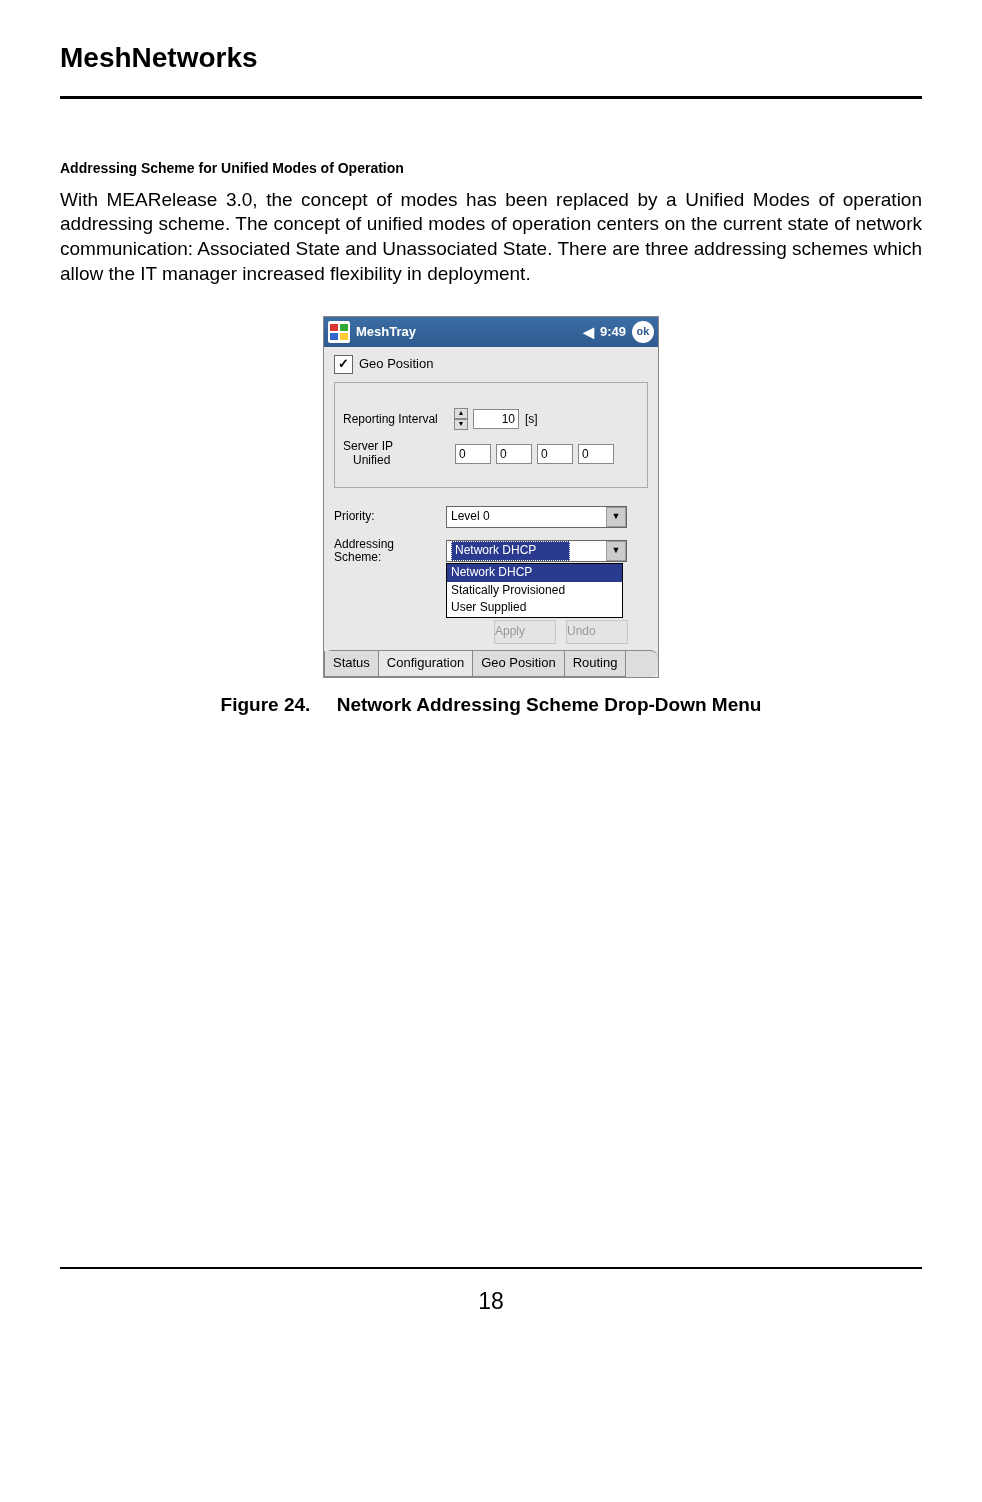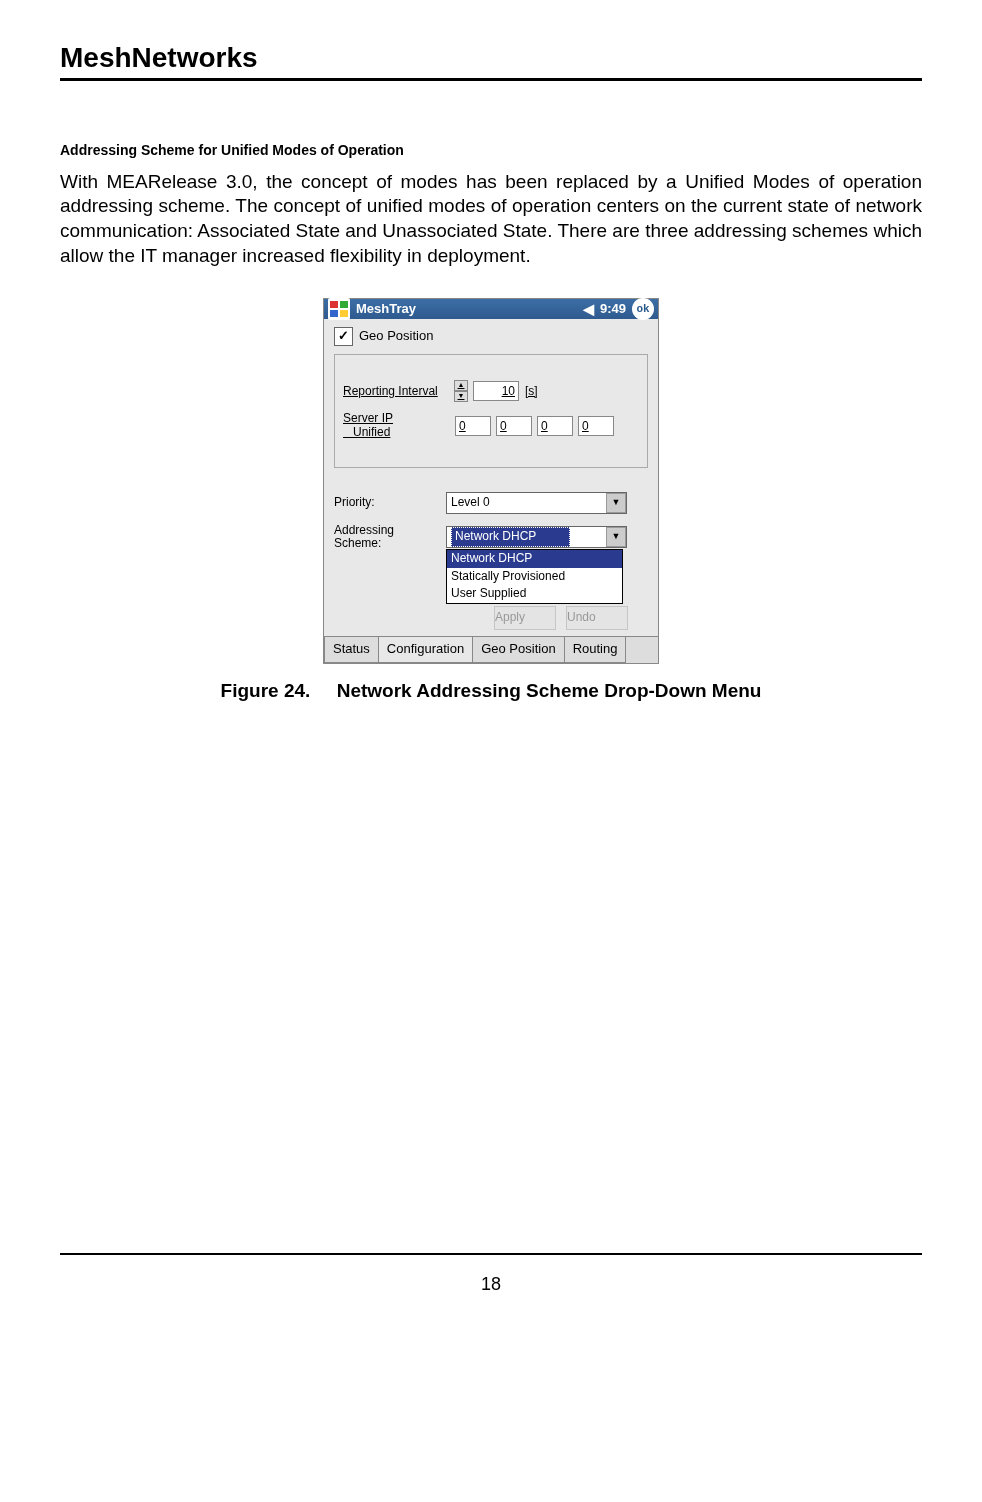--- a/index.html
+++ b/index.html
@@ -6,21 +6,21 @@
       font-family: Arial, Helvetica, sans-serif;
       margin: 0;
       padding: 40px 60px;
       width: 862px;
       font-size: 16px;
       line-height: 1.3;
       color: #000;
     }
     .header {
       border-bottom: 3px solid #000;
-      padding-bottom: 2px;
+      padding-bottom: 20px;
       margin-bottom: 60px;
     }
     .header-title {
       font-size: 28px;
       font-weight: bold;
     }
     .section-title {
       font-size: 14px;
       font-weight: bold;
       margin-bottom: 10px;
@@ -34,21 +34,21 @@
       width: 334px;
       margin: 0 auto 15px auto;
       border: 1px solid #888;
       font-family: Tahoma, sans-serif;
       font-size: 13px;
       background: #e8e8e8;
     }
     .titlebar {
       background: linear-gradient(to bottom, #3b6ea5, #2f5a8f);
       color: #fff;
-      height: 20px;
+      height: 30px;
       display: flex;
       align-items: center;
       padding: 0 4px;
       font-weight: bold;
     }
     .win-logo {
       width: 22px;
       height: 22px;
       background: #fff;
       display: inline-block;
@@ -99,24 +99,23 @@
       display: flex;
       align-items: center;
       justify-content: center;
       margin-right: 6px;
       font-weight: bold;
       font-size: 13px;
     }
     .group-box {
       border: 1px solid #aaa;
       background: #e8e8e8;
-      padding: 25px 8px 18px 8px;
-      margin-bottom: 24px;
-      font-size: 12px;
-      text-decoration: underline;
+      padding: 25px 8px 10px 8px;
+      margin-bottom: 18px;
+      font-size: 12px;
     }
     .form-row {
       display: flex;
       align-items: center;
       margin-bottom: 10px;
     }
     .label-col {
       width: 112px;
       font-size: 12px;
     }
@@ -223,20 +222,21 @@
       border: 1px solid #888;
       background: #ddd;
       font-size: 12px;
       text-align: left;
       line-height: 20px;
     }
     .tabs {
       display: flex;
       border-top: 1px solid #888;
       background: #ddd;
+      border-radius: 8px;
     }
     .tab {
       border: 1px solid #888;
       border-top: none;
       padding: 4px 8px;
       font-size: 13px;
       background: #ddd;
       cursor: pointer;
     }
     .tab:not(:first-child) {
@@ -266,21 +266,21 @@
       text-align: center;
       font-size: 19px;
       font-weight: bold;
       margin-top: 10px;
     }
     .footer {
       border-top: 2px solid #000;
       margin-top: 550px;
       padding-top: 18px;
       text-align: center;
-      font-size: 18px;
+      font-size: 23px;
     }
   </style>
 </head>
 <body>
 
 <div class="header">
   <div class="header-title">MeshNetworks</div>
 </div>
 
 <div class="section-title">Addressing Scheme for Unified Modes of Operation</div>

